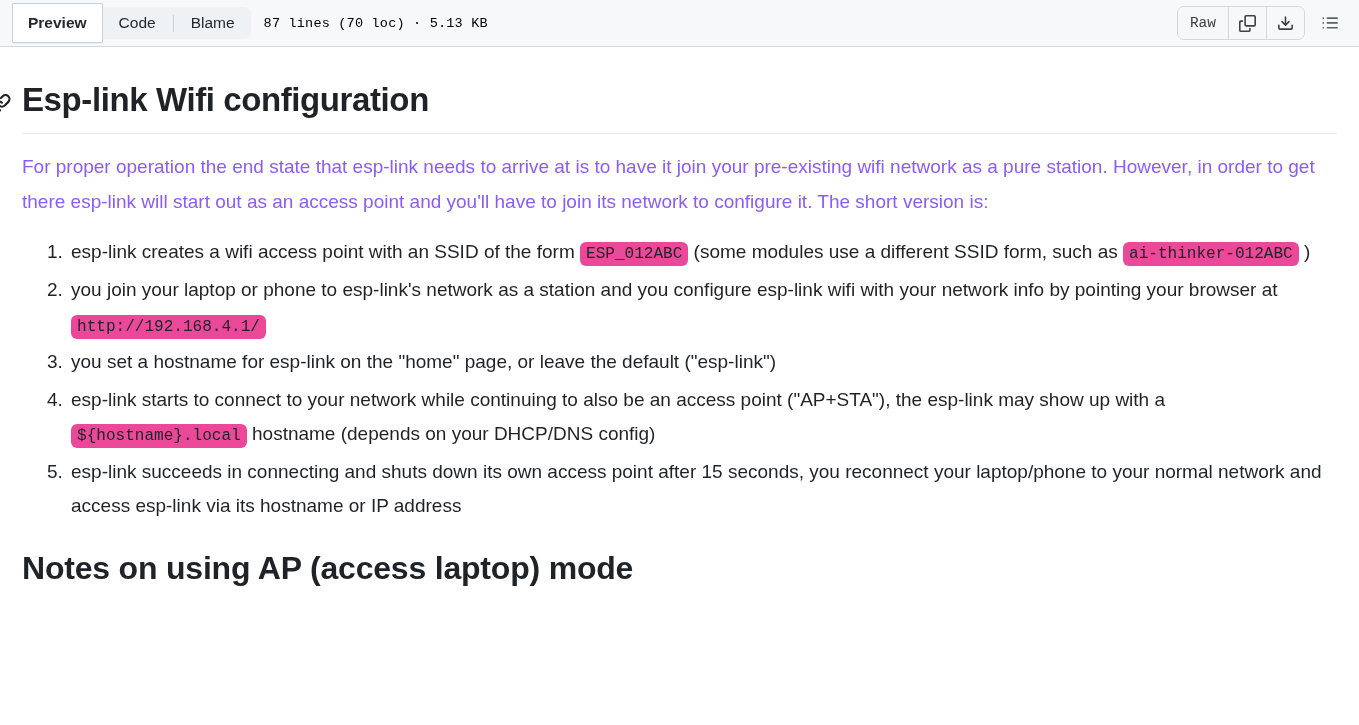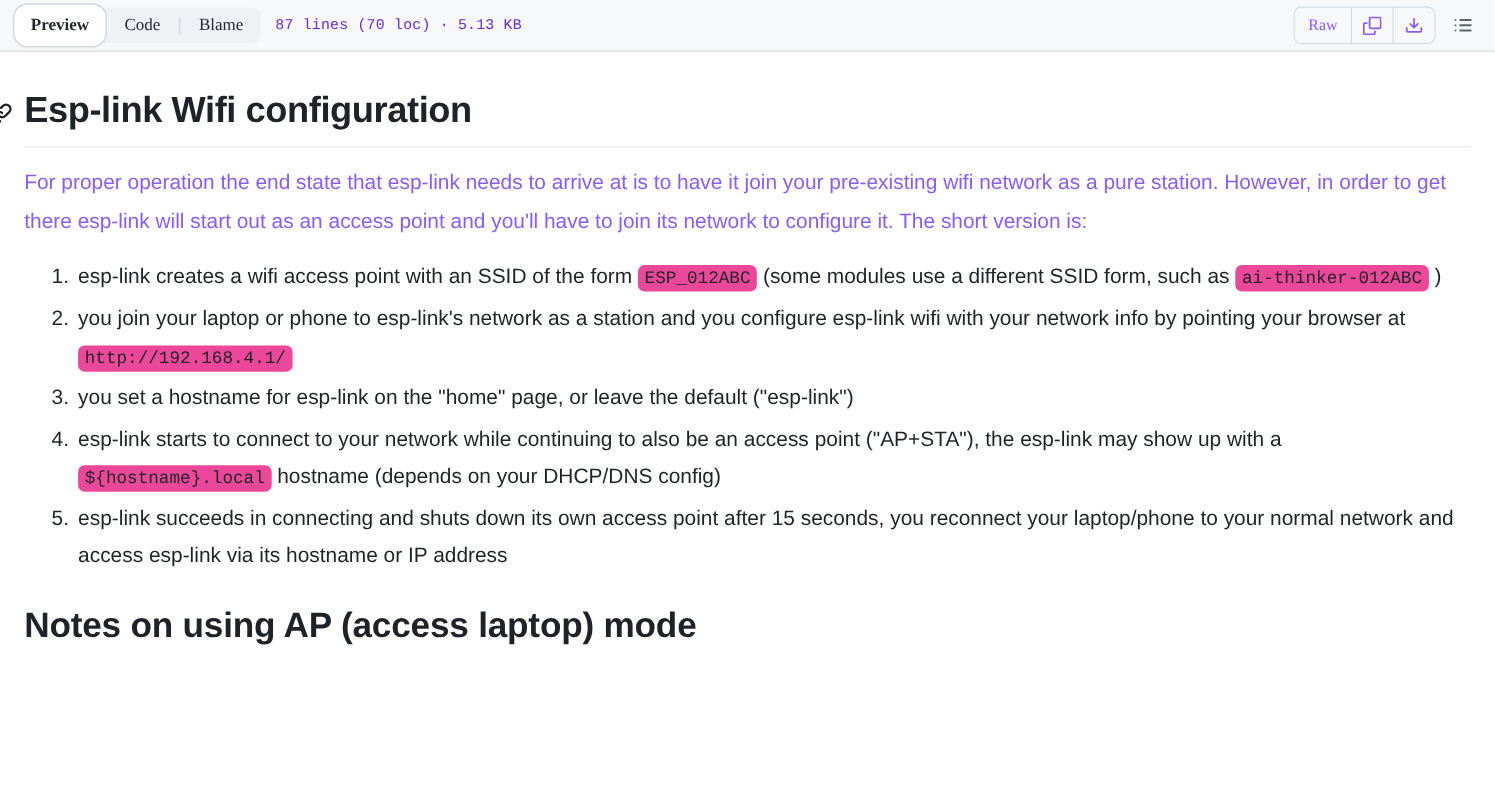--- a/index.html
+++ b/index.html
@@ -39,44 +39,44 @@
   }
   .seg-btn {
     height: 40px;
     display: flex;
     align-items: center;
     padding: 0 16px;
     font-size: 15.5px;
     color: #25292e;
     background: transparent;
     border: 0;
-    border-radius: 13px;
+    border-radius: 1px;
     cursor: pointer;
-    font-family: Liberation Serif, serif;
+    font-family: Liberation Sans, sans-serif;
     white-space: nowrap;
   }
   .seg-btn.active {
     background: #ffffff;
     border: 1px solid #c8d0d8;
     box-shadow: 0 1px 0 rgba(27,31,36,0.04);
     font-weight: bold;
     padding: 0 15px;
   }
   .seg-divider {
     width: 1px;
     height: 17px;
     background: #ccd3da;
     margin: 0 1px;
   }
 
   .file-meta {
     margin-left: 13px;
     font-family: "Liberation Mono", monospace;
     font-size: 13.5px;
-    color: #6d28d9;
+    color: #000000;
     letter-spacing: 0.2px;
     white-space: nowrap;
   }
 
   .header-right {
     margin-left: auto;
     display: flex;
     align-items: center;
     gap: 10px;
   }
@@ -90,22 +90,22 @@
     background: #f6f8fa;
   }
   .btn-group > * {
     display: flex;
     align-items: center;
     justify-content: center;
     background: #f6f8fa;
     border: 0;
     border-left: 1px solid #d1d9e0;
     cursor: pointer;
-    color: #8b5cf6;
-    font-family: Liberation Serif, serif;
+    color: #404040;
+    font-family: Liberation Mono, monospace;
     font-size: 14.5px;
     padding: 0 10px;
     text-align: right;
   }
   .btn-group > *:first-child { border-left: 0; padding: 0 12px; }
   .icon-btn-plain {
     display: flex;
     align-items: center;
     justify-content: center;
     width: 30px;

